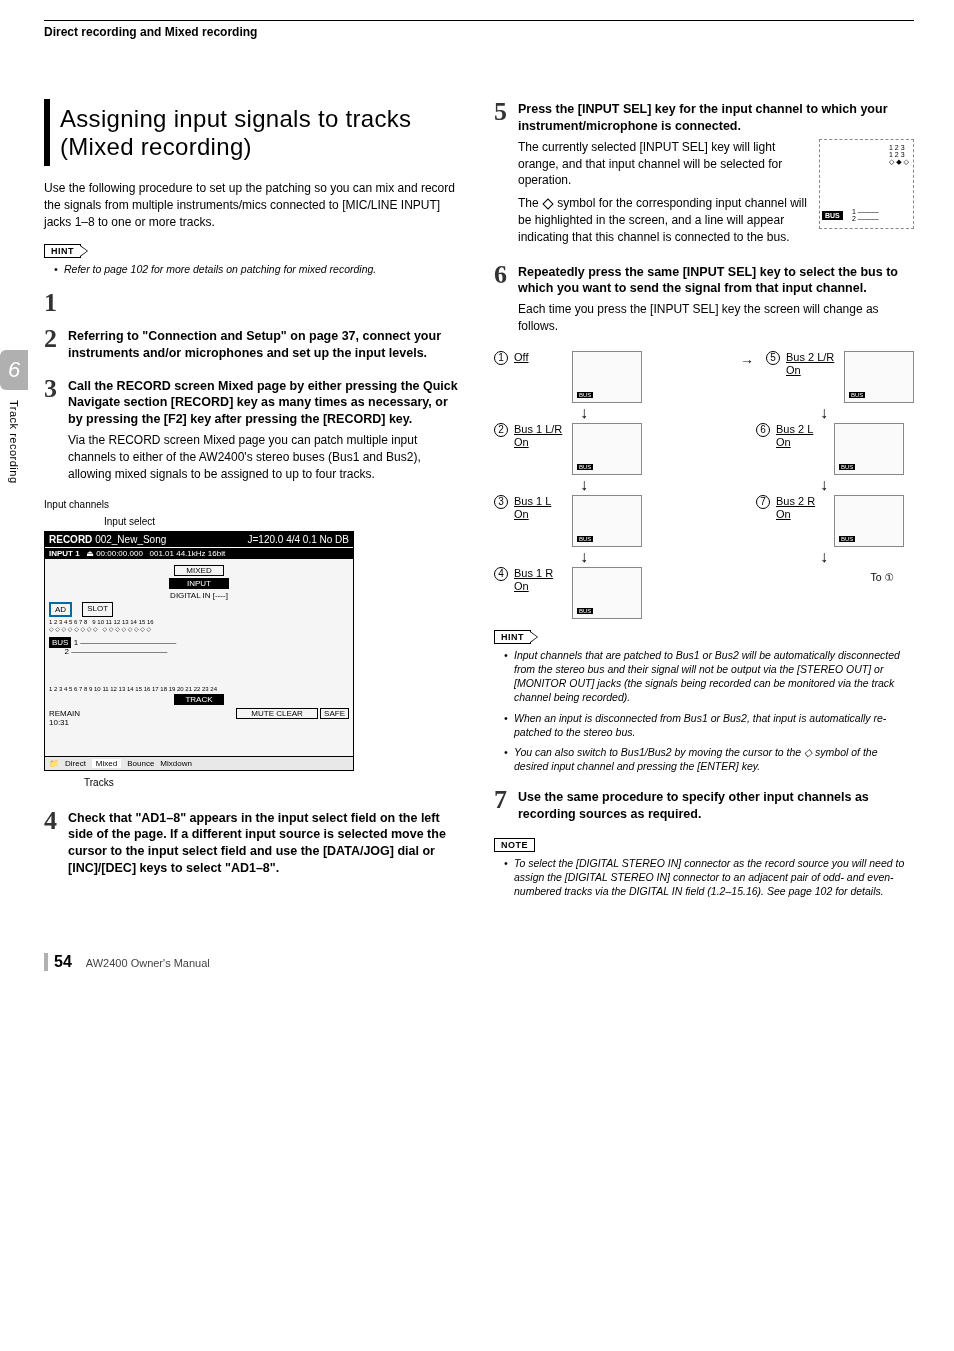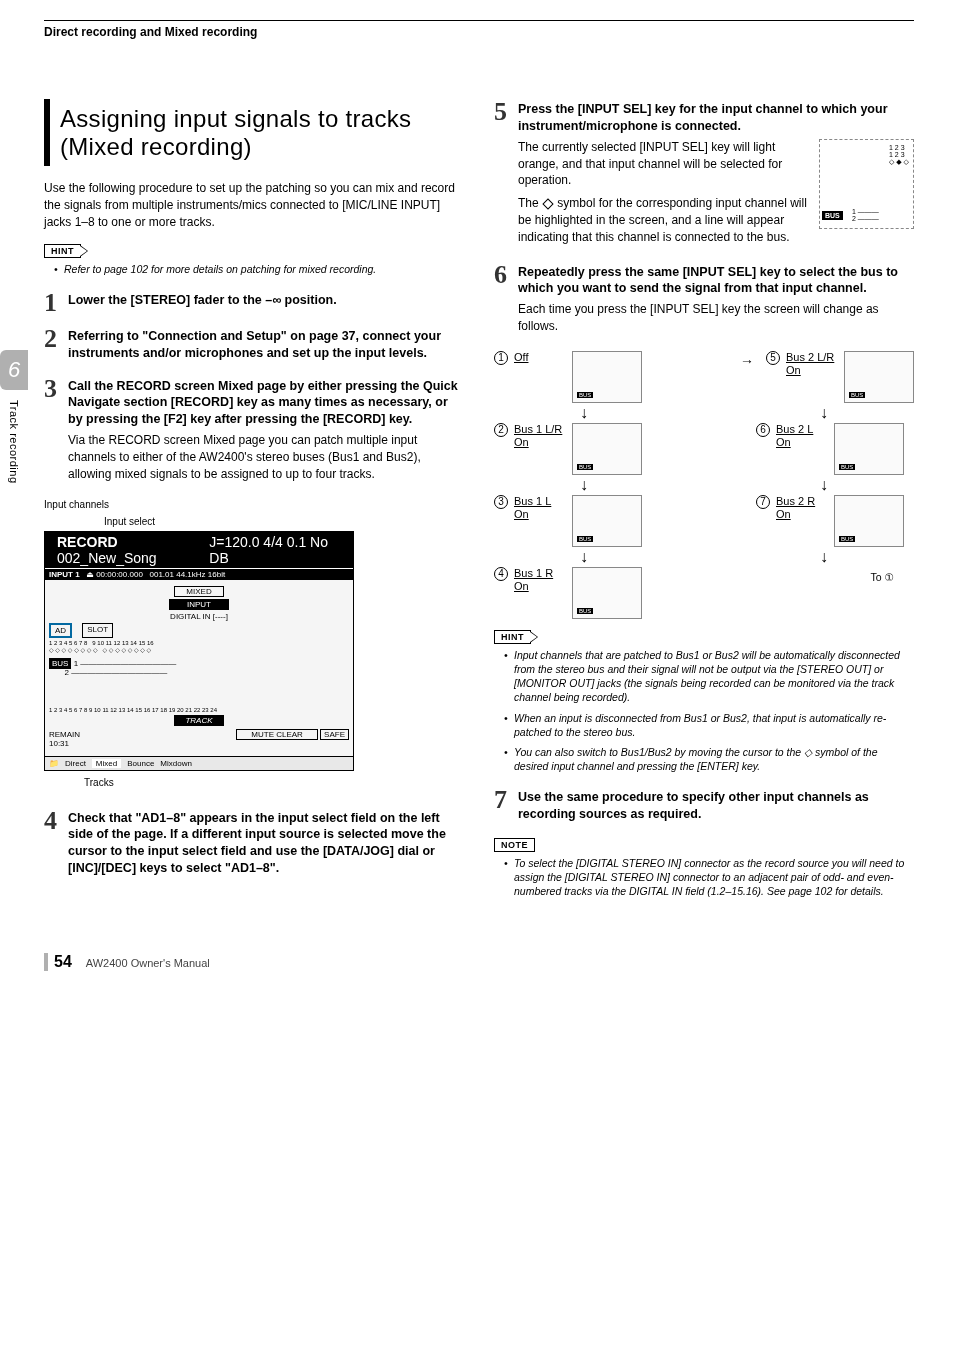--- a/index.html
+++ b/index.html
@@ -269,21 +269,21 @@
     border: 1px solid #000;
     transform: rotate(45deg);
     margin: 0 2px;
     vertical-align: middle;
   }
   .right-arrow {
     font-size: 14px;
     margin: 0 6px;
   }
   .screenshot .sh-top {
-    background:#000; color:#fff; font-size:14px; padding:2px 12px; display:flex; justify-content:space-between;
+    background:#000; color:#fff; font-size:10px; padding:2px 4px; display:flex; justify-content:space-between;
   }
   .screenshot .sh-row2 {
     background:#000; color:#fff; font-size:8px; padding:1px 4px; border-top:1px solid #fff;
   }
   .screenshot .sh-body { padding:4px; font-size:8px; }
   .screenshot .sh-tabs {
     position:absolute; bottom:0; left:0; right:0; background:#e8e8e8; font-size:8px; padding:2px 4px; border-top:1px solid #000; display:flex; gap:6px;
   }
 </style>
 </head>
@@ -309,23 +309,20 @@
 
       <div class="hint-box">
         <span class="hint-tag">HINT</span>
         <ul class="hint-list">
           <li>Refer to page 102 for more details on patching for mixed recording.</li>
         </ul>
       </div>
 
       <div class="step">
         <div class="step-num">1</div>
-        <div class="step-body">
-          <div class="step-head">Lower the [STEREO] fader to the –∞ position.</div>
-        </div>
       </div>
 
       <div class="step">
         <div class="step-num">2</div>
         <div class="step-body">
           <div class="step-head">Referring to "Connection and Setup" on page 37, connect your instruments and/or microphones and set up the input levels.</div>
         </div>
       </div>
 
       <div class="step">
@@ -355,21 +352,21 @@
           <div style="text-align:center;margin:2px 0;"><span>DIGITAL IN</span> [----]</div>
           <div style="display:flex;gap:10px;">
             <div style="border:2px solid #0369a1;padding:1px 4px;">AD</div>
             <div style="border:1px solid #000;padding:1px 4px;">SLOT</div>
           </div>
           <div style="font-size:6px;margin-top:2px;">1 2 3 4 5 6 7 8 &nbsp; 9 10 11 12 13 14 15 16</div>
           <div style="font-size:6px;">◇ ◇ ◇ ◇ ◇ ◇ ◇ ◇ &nbsp; ◇ ◇ ◇ ◇ ◇ ◇ ◇ ◇</div>
           <div style="margin-top:6px;"><span style="background:#000;color:#fff;padding:1px 3px;">BUS</span> 1 ————————————<br>&nbsp;&nbsp;&nbsp;&nbsp;&nbsp;&nbsp; 2 ————————————</div>
           <div style="height:30px;"></div>
           <div style="font-size:6px;">1 2 3 4 5 6 7 8 9 10 11 12 13 14 15 16 17 18 19 20 21 22 23 24</div>
-          <div style="text-align:center;border:1px solid #000;width:50px;margin:2px auto;background:#000;color:#fff;font-style:italic;">TRACK</div>
+          <div style="text-align:center;border:1px solid #000;width:50px;margin:2px auto;background:#000;color:#fff;">TRACK</div>
           <div style="display:flex;justify-content:space-between;margin-top:4px;">
             <div><span>REMAIN</span><br><span>10:31</span></div>
             <div><span style="border:1px solid #000;padding:0 14px;">MUTE CLEAR</span> <span style="border:1px solid #000;padding:0 3px;">SAFE</span></div>
           </div>
         </div>
         <div class="sh-tabs">
           <span>📁</span>
           <span>Direct</span>
           <span style="background:#fff;padding:0 4px;">Mixed</span>
           <span>Bounce</span>

